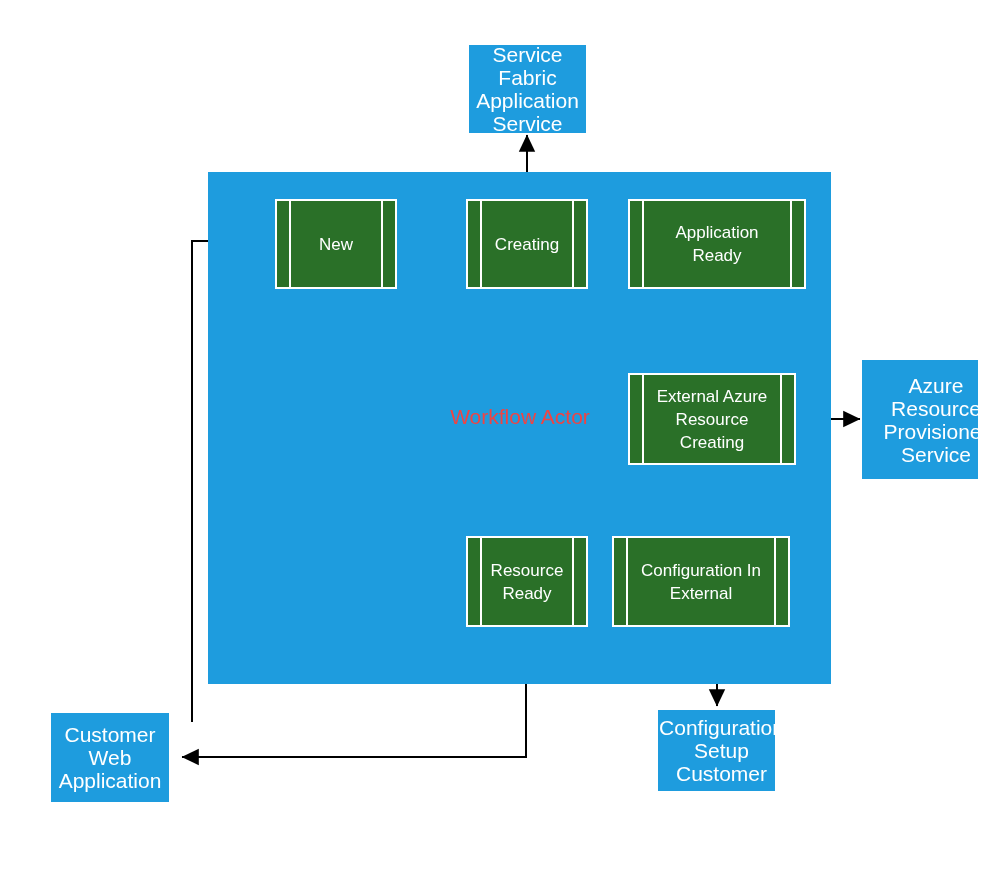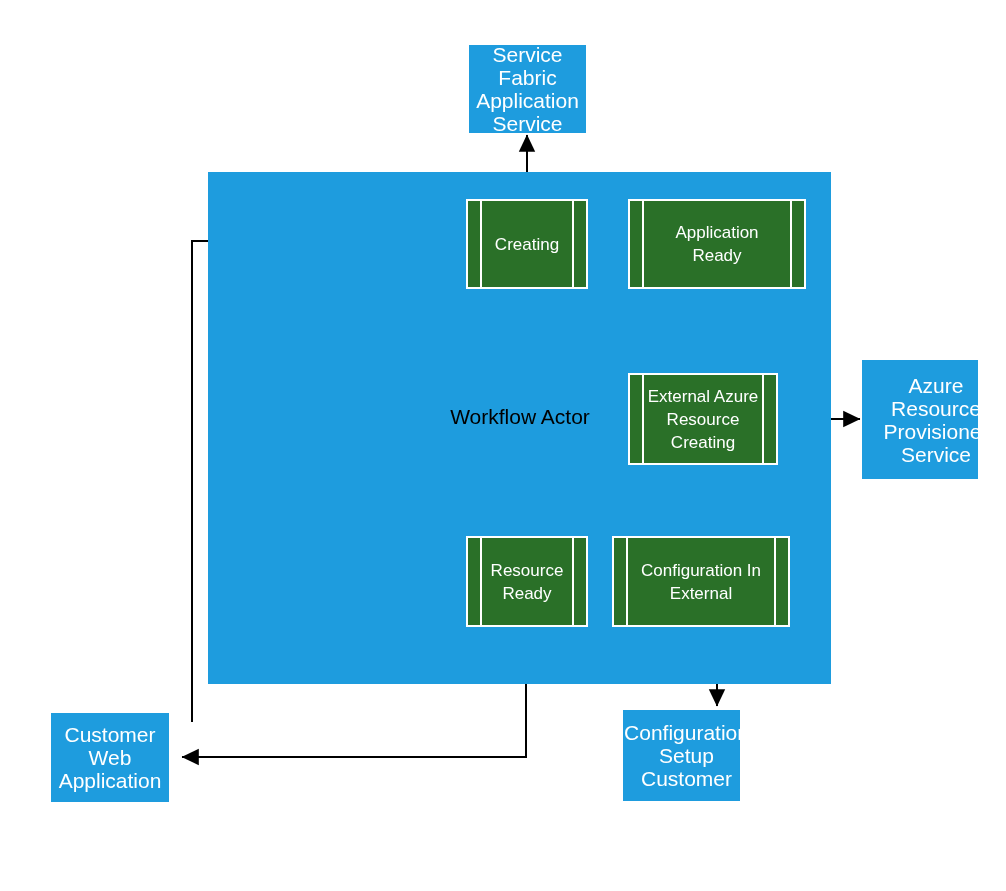--- a/index.html
+++ b/index.html
@@ -23,21 +23,21 @@
     width: 623px;
     height: 512px;
     background: #1E9CDE;
   }
   .actor-label {
     position: absolute;
     left: 410px;
     top: 404px;
     width: 220px;
     text-align: center;
-    color: #000000;
+    color: #ef4444;
     font-size: 21px;
     line-height: 26px;
     white-space: nowrap;
   }
   
   .state-box {
     position: absolute;
     background: #2A7028;
     border: 2px solid #ffffff;
     box-sizing: border-box;
@@ -125,37 +125,42 @@
 
       <path d="M627,581 L590,581" marker-end="url(#ah)"></path>
 
       <path d="M526,630 L526,757 L182,757" marker-end="url(#ah)"></path>
     </g>
   </svg>
 
   <div class="actor-container"></div>
   <div class="actor-label">Workflow Actor</div>
 
+  <div class="state-box" style="left:275px; top:199px; width:122px; height:90px;">
+    <span class="bar-left"></span>
+    <span class="bar-right"></span>
+    <span class="state-text">New</span>
+  </div>
 
   <div class="state-box" style="left:466px; top:199px; width:122px; height:90px;">
     <span class="bar-left"></span>
     <span class="bar-right"></span>
     <span class="state-text">Creating</span>
   </div>
 
   <div class="state-box" style="left:628px; top:199px; width:178px; height:90px;">
     <span class="bar-left"></span>
     <span class="bar-right"></span>
     <span class="state-text">
       <span>Application</span><br>
       <span>Ready</span>
     </span>
   </div>
 
-  <div class="state-box" style="left:628px; top:373px; width:150px; height:92px;">
+  <div class="state-box" style="left:628px; top:373px; width:168px; height:92px;">
     <span class="bar-left"></span>
     <span class="bar-right"></span>
     <span class="state-text">
       <span>External Azure</span><br>
       <span>Resource</span><br>
       <span>Creating</span>
     </span>
   </div>
 
   <div class="state-box" style="left:612px; top:536px; width:178px; height:91px;">
@@ -187,21 +192,21 @@
 
   <div class="service-box" style="left:862px; top:360px; width:116px; height:119px;padding-left:32px;">
     <span class="service-text">
       <span>Azure</span><br>
       <span>Resource</span><br>
       <span>Provisioner</span><br>
       <span>Service</span>
     </span>
   </div>
 
-  <div class="service-box" style="left:623px; top:710px; width:117px; height:91px;padding-left:10px;">
+  <div class="service-box" style="left:658px; top:710px; width:117px; height:81px;padding-left:10px;">
     <span class="service-text">
       <span>Configuration</span><br>
       <span>Setup Customer</span>
     </span>
   </div>
 
   <div class="service-box" style="left:51px; top:713px; width:118px; height:89px;">
     <span class="service-text">
       <span>Customer</span><br>
       <span>Web</span><br>

